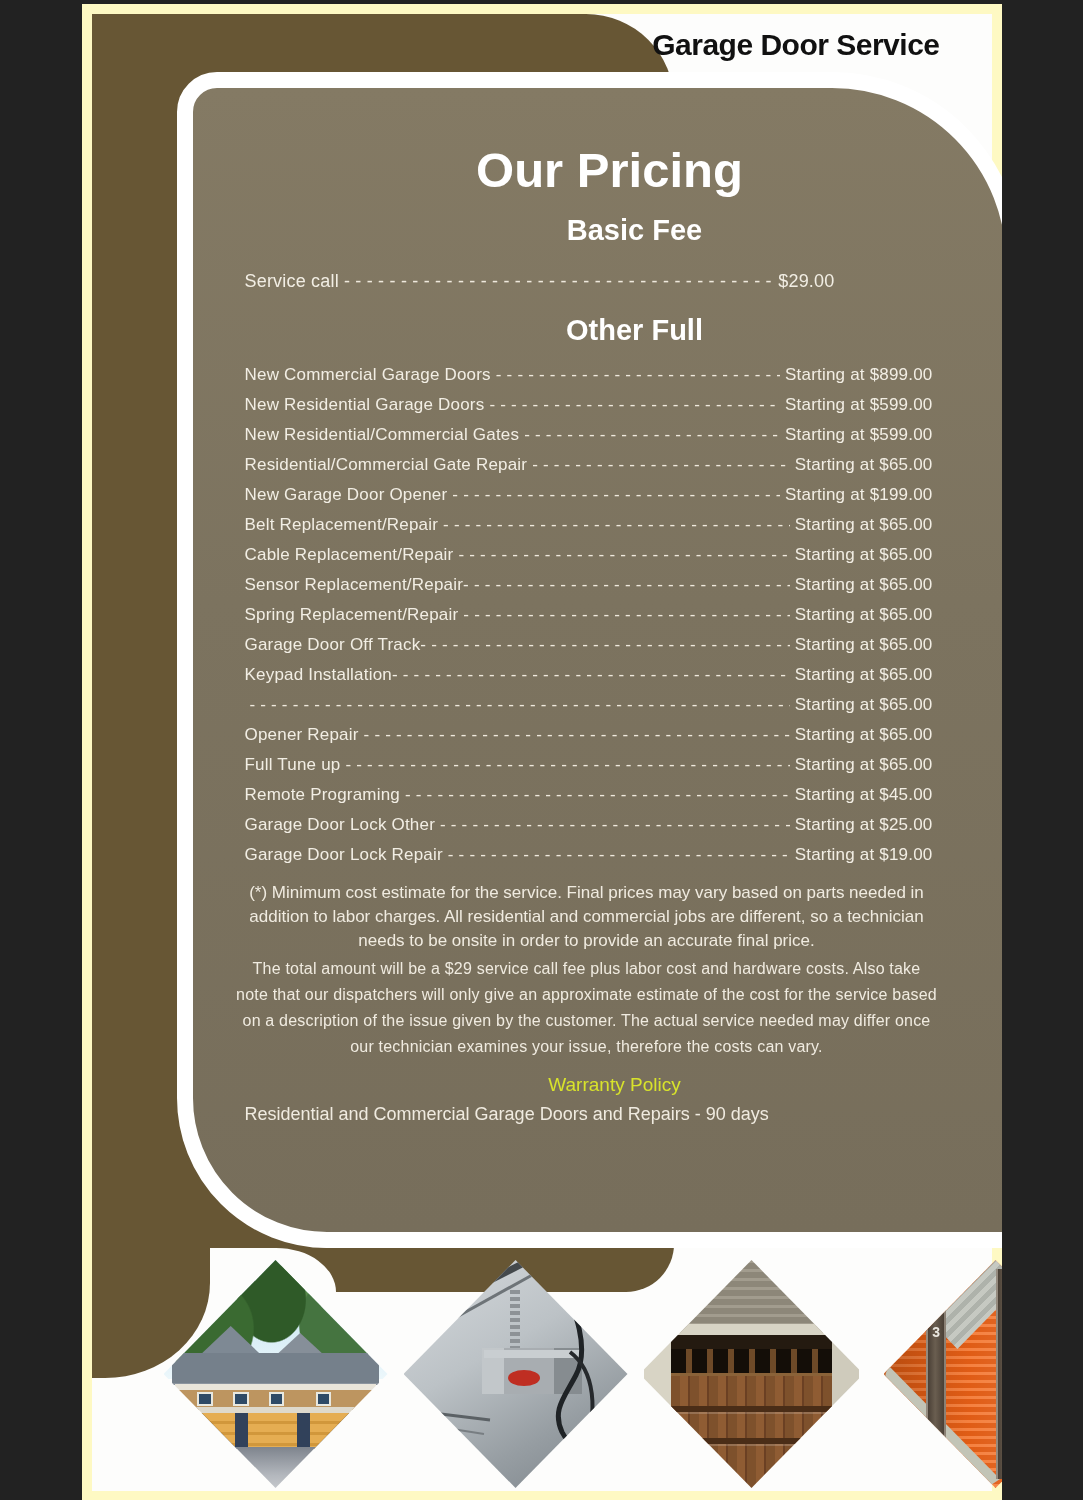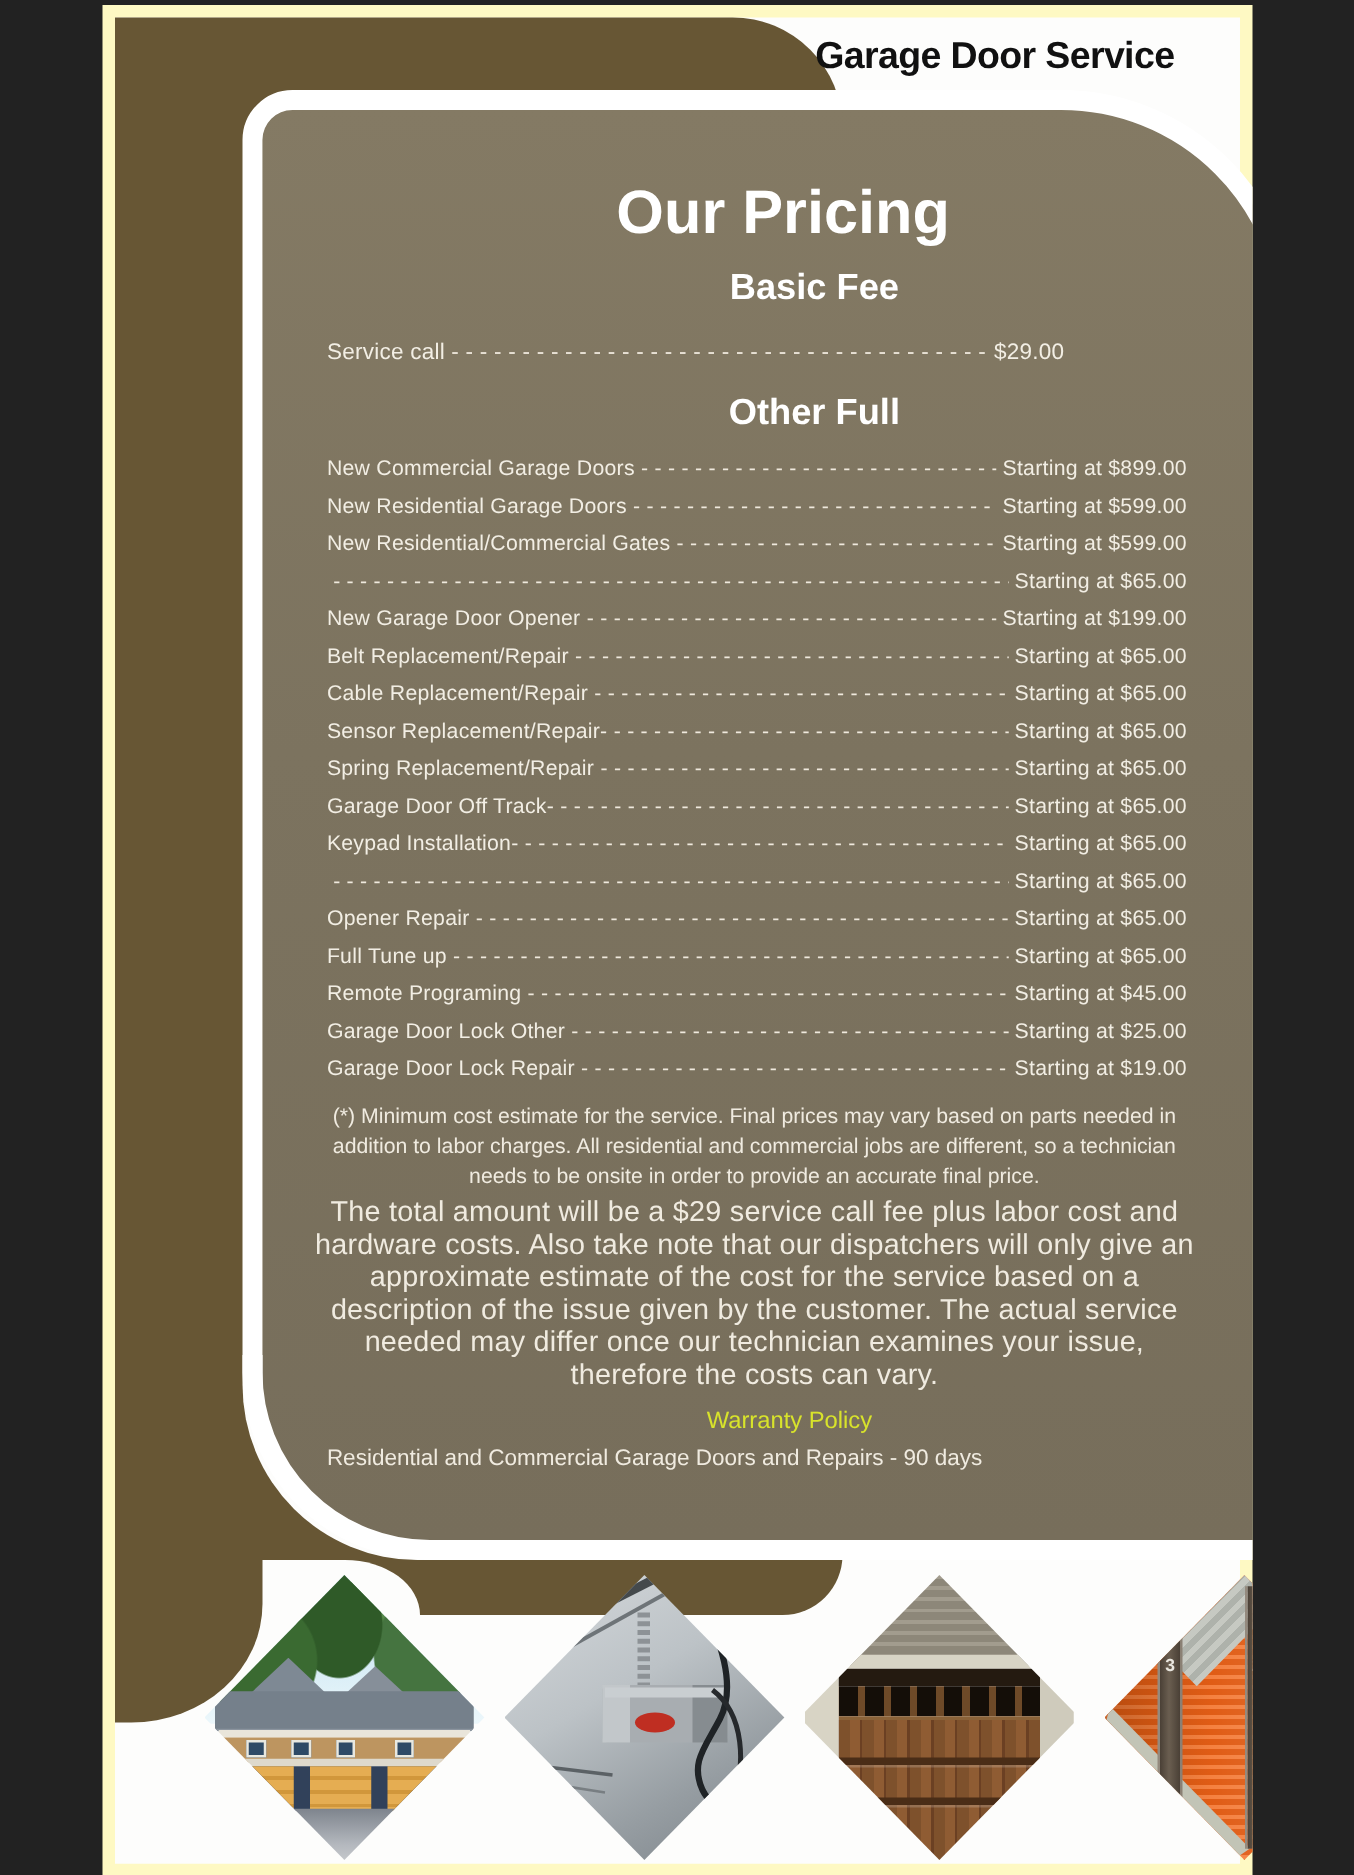--- a/index.html
+++ b/index.html
@@ -16,41 +16,41 @@
   .white-pocket{position:absolute;left:102px;top:1070px;width:320px;height:164px;
     background:#fdfdfc;border-bottom-left-radius:140px;}
   .white-carve2{position:absolute;left:102px;top:1234px;width:142px;height:46px;
     background:#fdfdfc;border-top-right-radius:60px 44px;}
   .brown-foot{position:absolute;left:0;top:1234px;width:118px;height:130px;
     background:#675634;border-bottom-right-radius:105px 95px;}
   
   .brand{position:absolute;top:14px;right:52px;font-size:30px;font-weight:900;
     letter-spacing:-0.5px;color:#111;}
   
-  .panel{position:absolute;left:102px;top:58px;width:845px;height:1176px;
+  .panel{position:absolute;left:85px;top:58px;width:845px;height:1176px;
     background:linear-gradient(180deg,#847a64 0%,#7c735f 45%,#776e5b 100%);
     border:16px solid #fff;border-radius:40px 190px 16px 150px;
     color:#f2eee4;overflow:hidden;}
   .content{position:relative;padding:0 73px 0 52px;}
   .title{margin:56px 0 0;text-align:center;position:relative;left:21px;
     font-size:49px;line-height:53px;font-weight:800;color:#fff;letter-spacing:0;}
   .sec-head{margin:17px 0 0;text-align:center;position:relative;left:46px;
     font-size:29px;line-height:33px;font-weight:800;color:#fff;}
   .sec-head.other{margin-top:22px;}
   .fee-row{display:flex;align-items:center;font-size:17px;line-height:30px;
     letter-spacing:.2px;white-space:nowrap;}
   .fee-row .leader{flex:1;overflow:hidden;margin:0 5px;color:#efe9dd;}
   .fee-row .lbl,.fee-row .prc{flex:none;color:#f2eee4;}
   .basic-row{margin-top:23px;padding-right:98px;font-size:18px;line-height:22px;}
   .fee-list{margin-top:13px;}
   .footnote{margin:11px -10px 0 -14px;text-align:center;font-size:17px;
     line-height:24px;color:#f0ebe0;}
   .yellow-head{margin:13px 0 0;text-align:center;position:relative;left:26px;
     font-size:19px;line-height:24px;font-weight:400;color:#d8e32b;}
-  .note-text{margin:3px -6px 0 -10px;text-align:center;font-size:23px;
+  .note-text{margin:3px -6px 0 -10px;text-align:center;font-size:16px;
     line-height:26px;color:#f0ebe0;letter-spacing:.2px;}
   .warranty-text{margin:5px 0 0;text-align:left;font-size:18px;line-height:24px;color:#f0ebe0;}
   
   .diamond{position:absolute;top:1246px;width:224px;height:228px;
     clip-path:polygon(50% 0,100% 50%,50% 100%,0 50%);overflow:hidden;}
   .d1{left:72px;} .d2{left:312px;} .d3{left:548px;} .d4{left:792px;}
   .layer{position:absolute;}
   
   .d1 .sky{inset:0 0 48% 0;background:linear-gradient(180deg,#b7ddee,#ecf7fb);}
   .d1 .trees{inset:0 0 42% 0;background:
@@ -142,20 +142,21 @@
               <span class="lbl">New Residential Garage Doors</span>
               <span class="leader">- - - - - - - - - - - - - - - - - - - - - - - - - - - - - - - - - - - - - - - - - - - - - - - - - - - - - - - - - - - - - - - - - - - -</span>
               <span class="prc">Starting at $599.00</span>
             </div>
           <div class="fee-row">
               <span class="lbl">New Residential/Commercial Gates</span>
               <span class="leader">- - - - - - - - - - - - - - - - - - - - - - - - - - - - - - - - - - - - - - - - - - - - - - - - - - - - - - - - - - - - - - - - - - - -</span>
               <span class="prc">Starting at $599.00</span>
             </div>
           <div class="fee-row">
+              <span class="lbl">Residential/Commercial Gate Repair</span>
               <span class="leader">- - - - - - - - - - - - - - - - - - - - - - - - - - - - - - - - - - - - - - - - - - - - - - - - - - - - - - - - - - - - - - - - - - - -</span>
               <span class="prc">Starting at $65.00</span>
             </div>
           <div class="fee-row">
               <span class="lbl">New Garage Door Opener</span>
               <span class="leader">- - - - - - - - - - - - - - - - - - - - - - - - - - - - - - - - - - - - - - - - - - - - - - - - - - - - - - - - - - - - - - - - - - - -</span>
               <span class="prc">Starting at $199.00</span>
             </div>
           <div class="fee-row">
               <span class="lbl">Belt Replacement/Repair</span>

